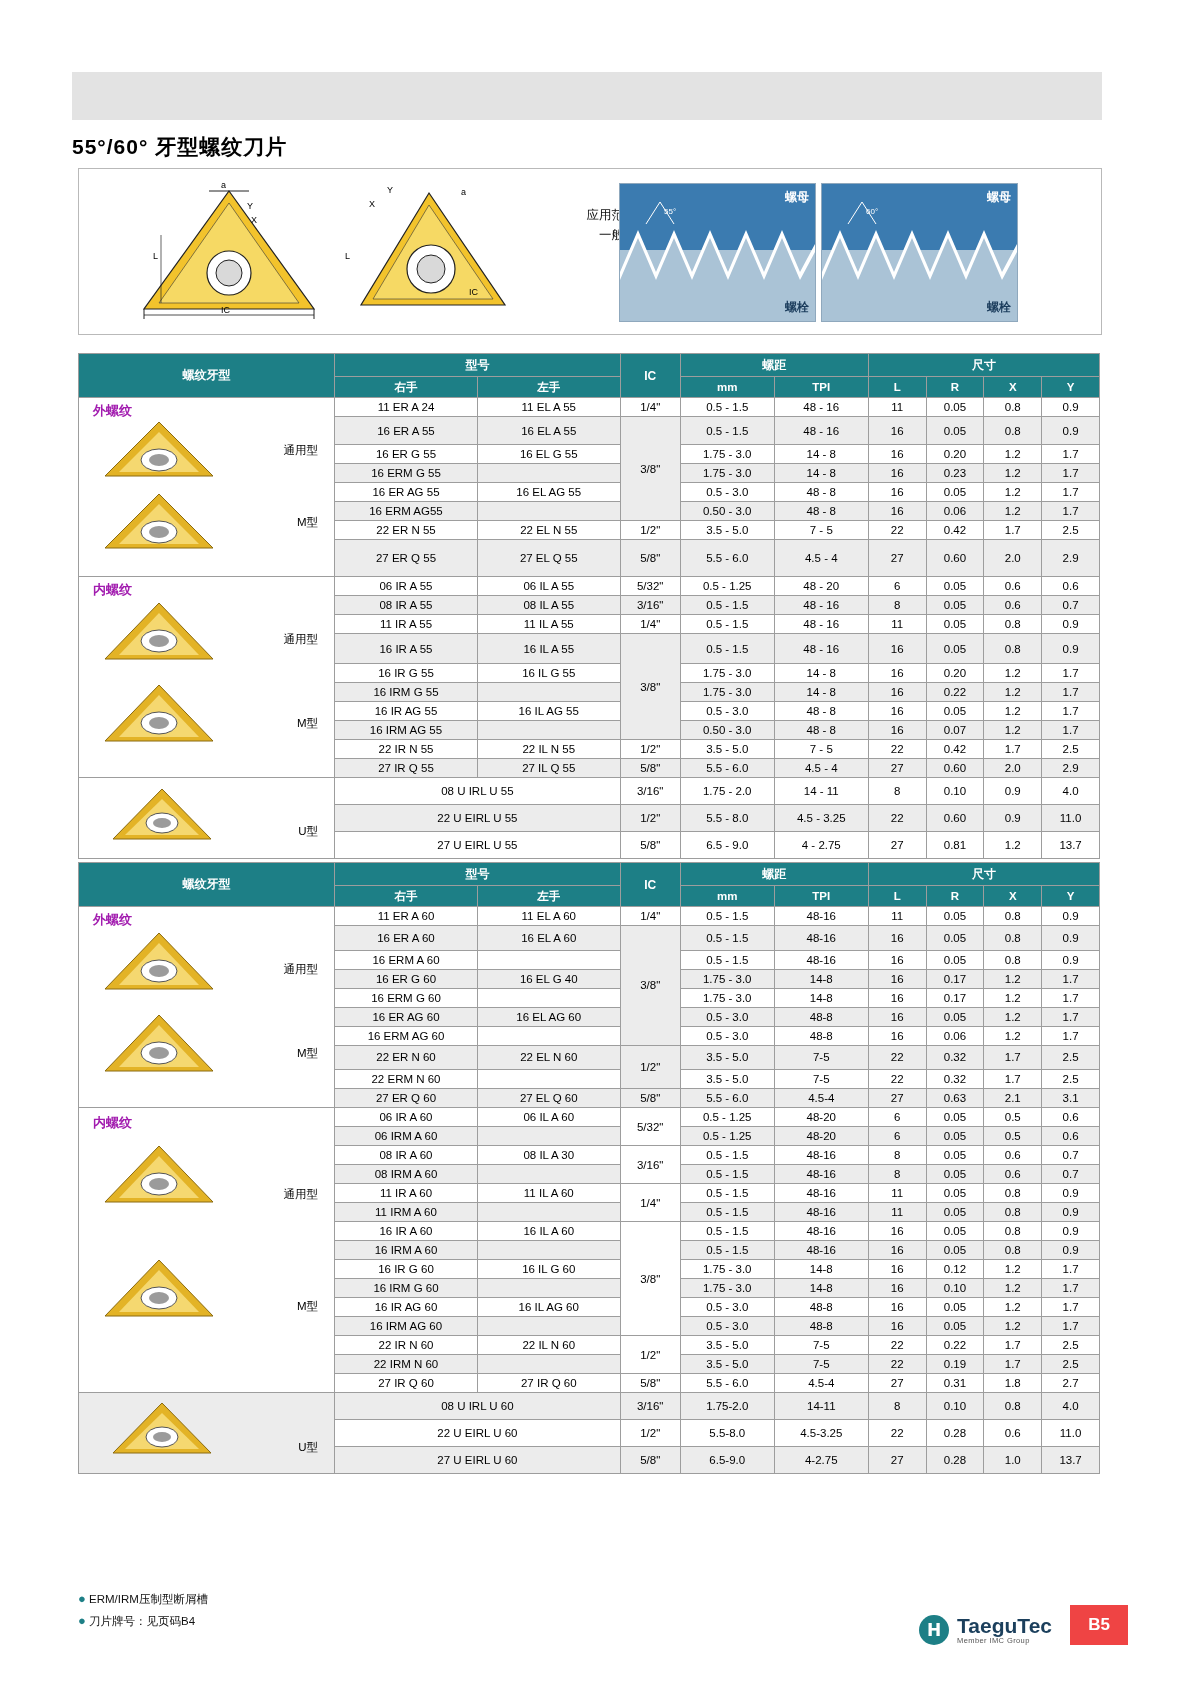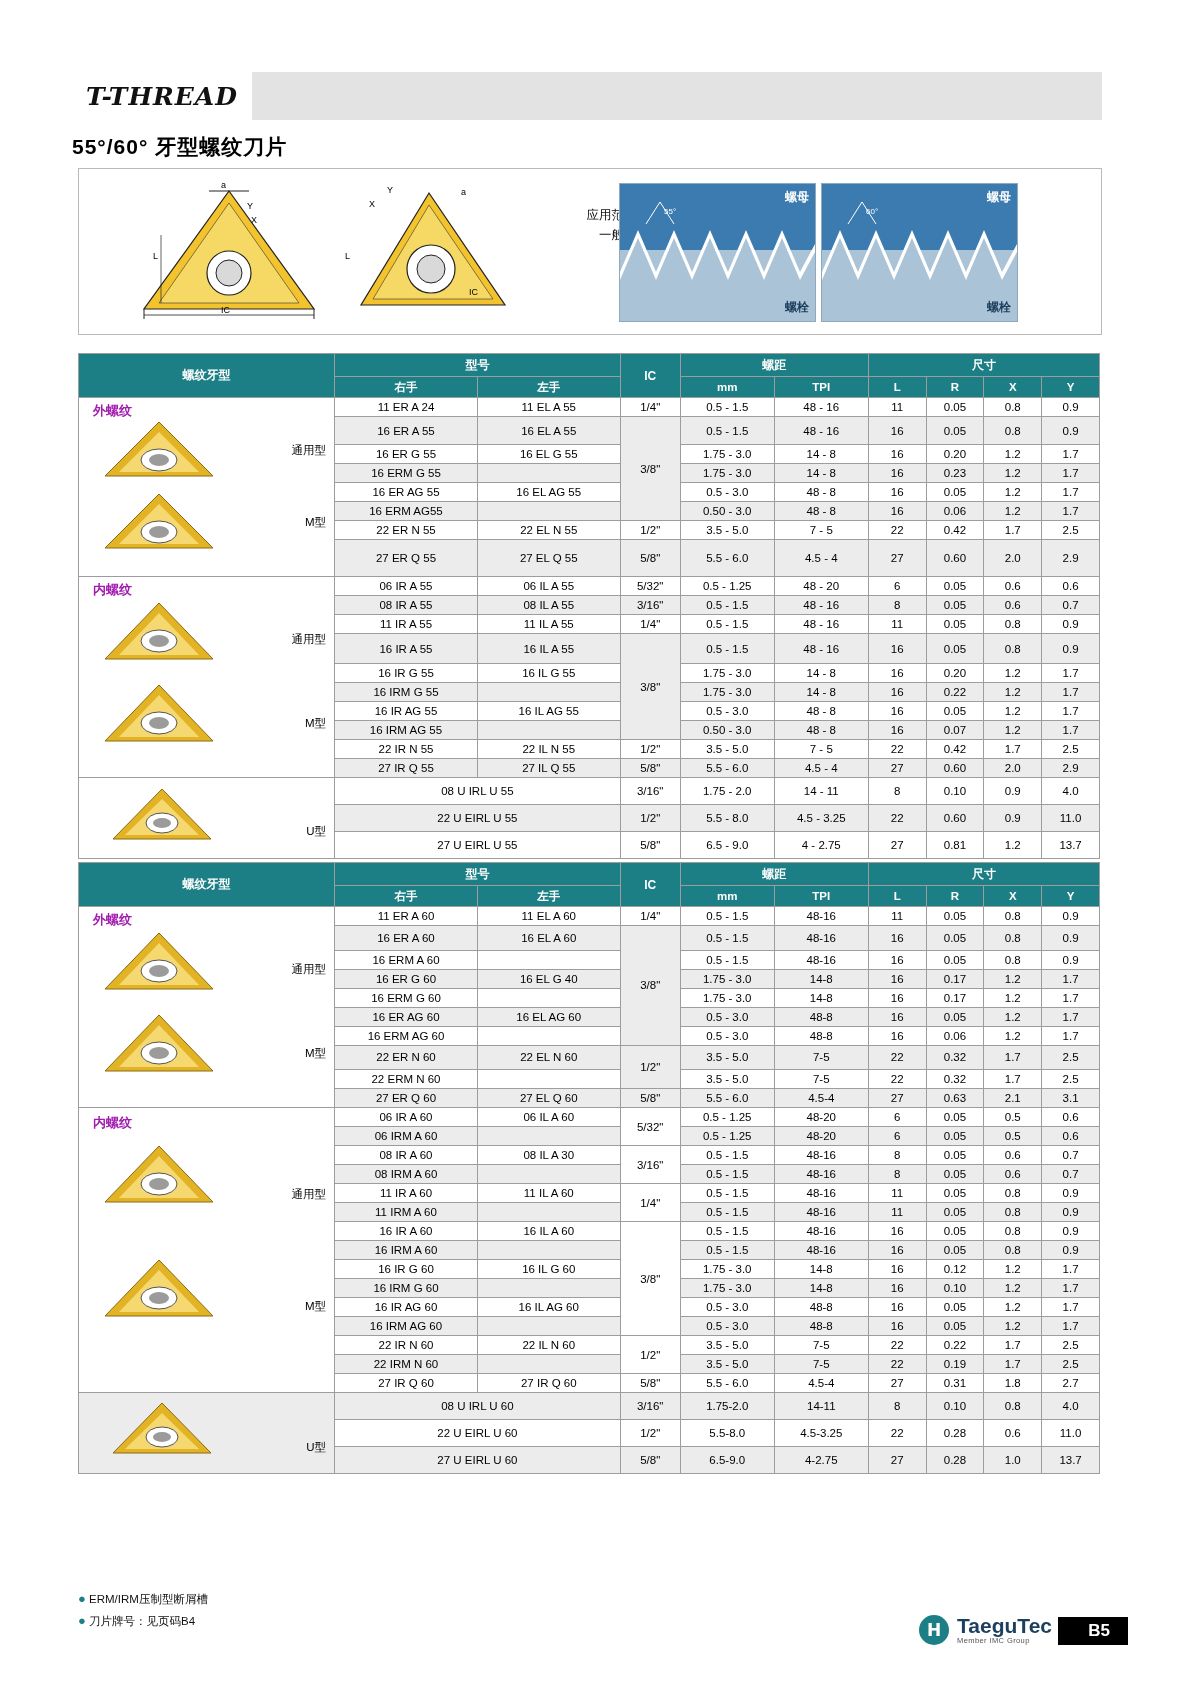--- a/index.html
+++ b/index.html
@@ -36,40 +36,37 @@
   .r-even td{background:#ececec;}
   .typecell{background:#ffffff;width:225px;position:relative;}
   .model{width:125px;}
   .ic{width:52px;}
   .mm{width:82px;}
   .tpi{width:82px;}
   .dim{width:50px;}
   .notes{position:absolute;left:78px;top:1480px;font-size:11.5px;line-height:21px;color:#111;}
   .notes .dot{color:#1d7f86;font-size:13px;}
 
-  .footer-tab{position:absolute;right:72px;bottom:62px;width:58px;height:28px;background:#000000;color:#fff;font-size:17px;font-weight:bold;display:flex;align-items:center;justify-content:center;padding-left:12px;}
+  .footer-tab{position:absolute;right:72px;bottom:62px;width:58px;height:40px;background:#ef4444;color:#fff;font-size:17px;font-weight:bold;display:flex;align-items:center;justify-content:center;}
   .brand{position:absolute;right:148px;bottom:62px;display:flex;align-items:center;gap:8px;}
   .brand-mark{width:30px;height:30px;border-radius:50%;background:#1d7f86;color:#fff;font-weight:bold;font-size:17px;display:flex;align-items:center;justify-content:center;font-family:"DejaVu Sans",sans-serif;}
   .brand-name{font-size:21px;font-weight:bold;color:#1b3f5c;line-height:1;}
   .brand-sub{font-size:7.5px;color:#555;letter-spacing:.4px;}
 
   
   .ins-svg{display:block;margin:0 auto;}
-  .label-right{position:absolute;right:8px;top:50%;transform:translateY(-50%);font-size:11.5px;}
+  .label-right{position:absolute;right:16px;top:50%;transform:translateY(-50%);font-size:11.5px;}
   .label-top{position:absolute;left:14px;top:4px;font-size:13px;font-weight:bold;color:#a21caf;}
 </style>
 </head>
 <body>
 
 <div class="page">
 
   <div class="top-bar"></div>
-  <div class="logo-box">
-    <span class="logo-text">T-THREAD</span>
-  </div>
   <div class="page-title">55°/60°  牙型螺纹刀片</div>
 
   <div class="fig-band">
     <svg class="fig-left" viewBox="0 0 260 148">
       <polygon points="130,14 215,132 45,132" fill="#f2c32c" stroke="#222" stroke-width="1.2"></polygon>
       <polygon points="130,26 200,126 60,126" fill="#f6d964" stroke="#333" stroke-width="0.6"></polygon>
       <circle cx="130" cy="96" r="22" fill="#fff" stroke="#222" stroke-width="1.2"></circle>
       <circle cx="130" cy="96" r="13" fill="#d9d9d9" stroke="#222" stroke-width="1"></circle>
       <line x1="45" y1="132" x2="45" y2="142" stroke="#222"></line>
         <line x1="215" y1="132" x2="215" y2="142" stroke="#222"></line>

